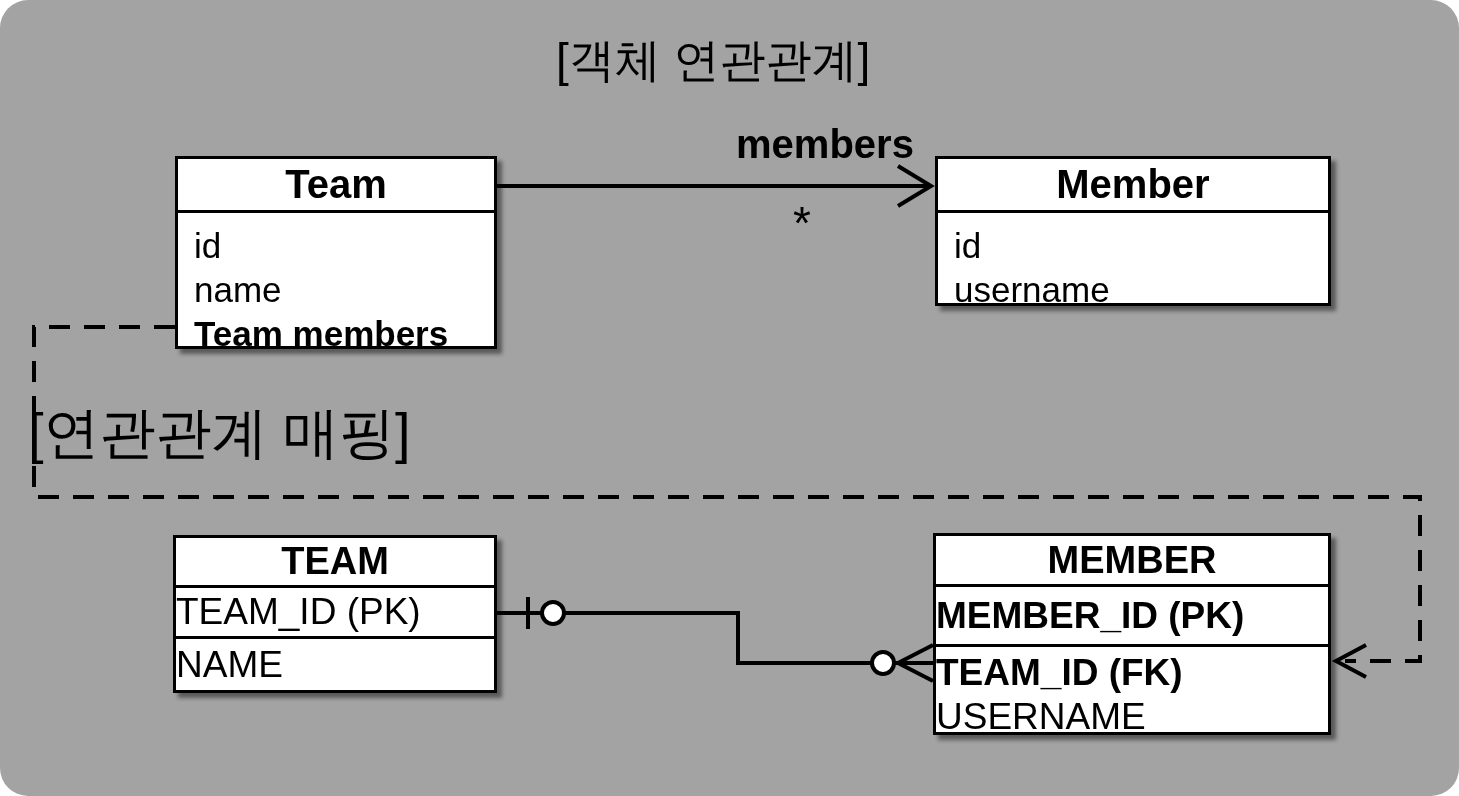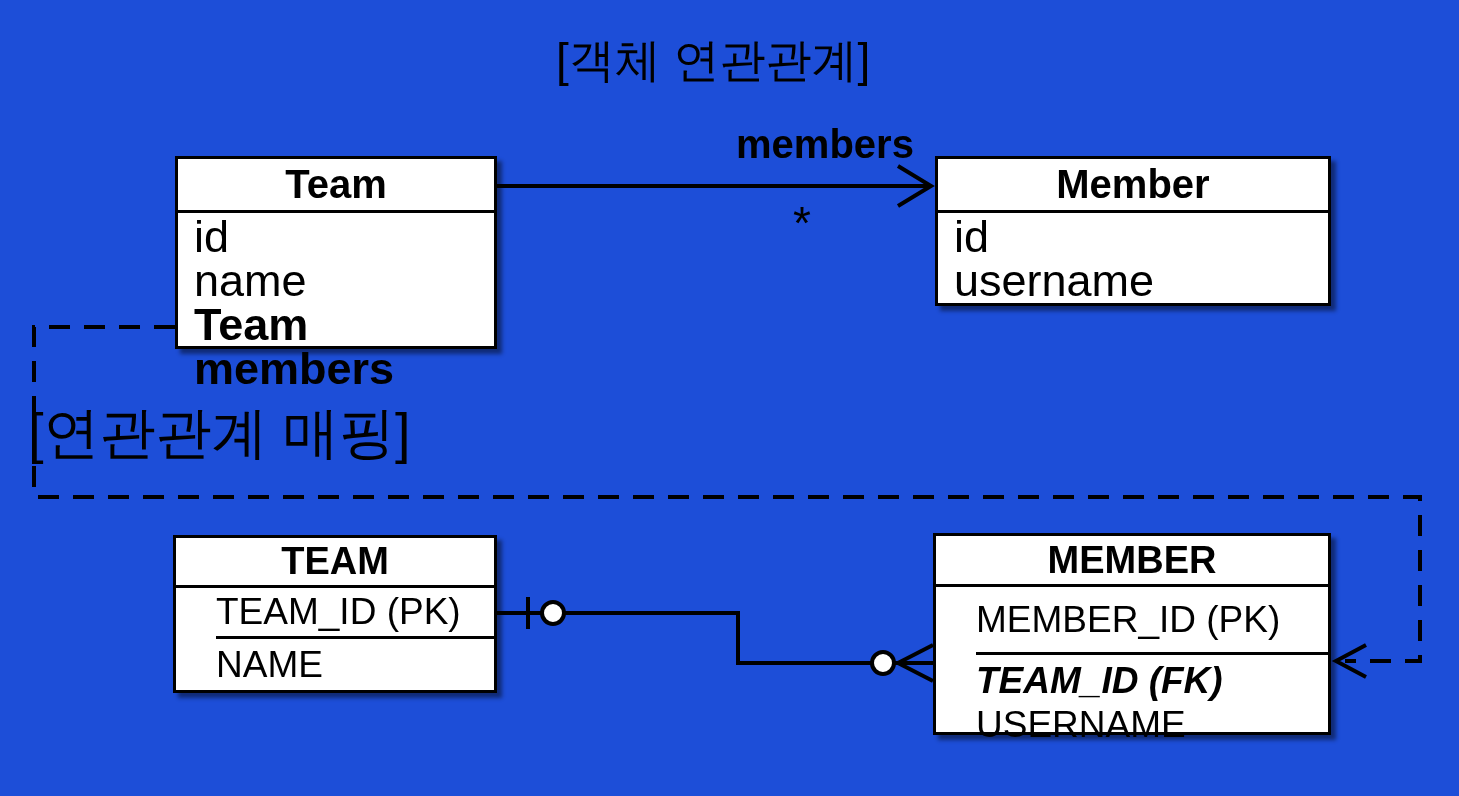--- a/index.html
+++ b/index.html
@@ -1,22 +1,23 @@
 <!DOCTYPE html>
 <html><head>
 <meta charset="utf-8">
 <style>
   html,body{margin:0;padding:0;background:#ffffff;}
   .canvas{
     position:relative;
     width:1459px;height:796px;
-    background:#1d4ed8;
+    background:#a3a3a3;
     font-family:"Liberation Sans","DejaVu Sans",sans-serif;
     color:#000;
     overflow:hidden;
+    border-radius:28px;
   }
   .overlay{position:absolute;left:0;top:0;width:1459px;height:796px;}
   .section-title{
     position:absolute;
     font-size:46px;
     letter-spacing:0px;
     white-space:nowrap;
   }
   .box{
     position:absolute;
@@ -27,30 +28,29 @@
   }
   .box-header{
     border-bottom:3px solid #000;
     font-weight:bold;
     text-align:center;
     display:flex;align-items:center;justify-content:center;
     font-size:40px;
     box-sizing:border-box;
   }
   .uml-body{
-    padding:2px 0 0 16px;
-    font-size:45px;
+    padding:11px 0 0 16px;
+    font-size:35px;
     line-height:44px;
   }
   .bold{font-weight:bold;}
   .tbl-row{
     display:flex;align-items:center;
     font-size:37px;
     box-sizing:border-box;
-    margin-left:40px;
   }
   .tbl-row.bordered{border-bottom:3px solid #000;}
   .assoc-label{
     position:absolute;
     font-weight:bold;
     font-size:40px;
     white-space:nowrap;
   }
   .mult-label{
     position:absolute;
@@ -112,18 +112,18 @@
 
 
   <div class="box" style="left:173px;top:535px;width:324px;height:158px;">
     <div class="box-header" style="height:50px;font-size:38px;">TEAM</div>
     <div class="tbl-row bordered" style="height:51px;">TEAM_ID (PK)</div>
     <div class="tbl-row" style="height:51px;">NAME</div>
   </div>
 
   <div class="box" style="left:933px;top:533px;width:398px;height:202px;">
     <div class="box-header" style="height:51px;font-size:38px;">MEMBER</div>
-    <div class="tbl-row bordered" style="height:68px;">MEMBER_ID (PK)</div>
-    <div class="tbl-row bold" style="height:47px;align-items:flex-end;font-style:italic;">TEAM_ID (FK)</div>
+    <div class="tbl-row bordered" style="height:60px;font-weight:bold;">MEMBER_ID (PK)</div>
+    <div class="tbl-row bold" style="height:47px;align-items:flex-end;">TEAM_ID (FK)</div>
     <div class="tbl-row" style="height:46px;">USERNAME</div>
   </div>
 
 </div>
 
 </body></html>

